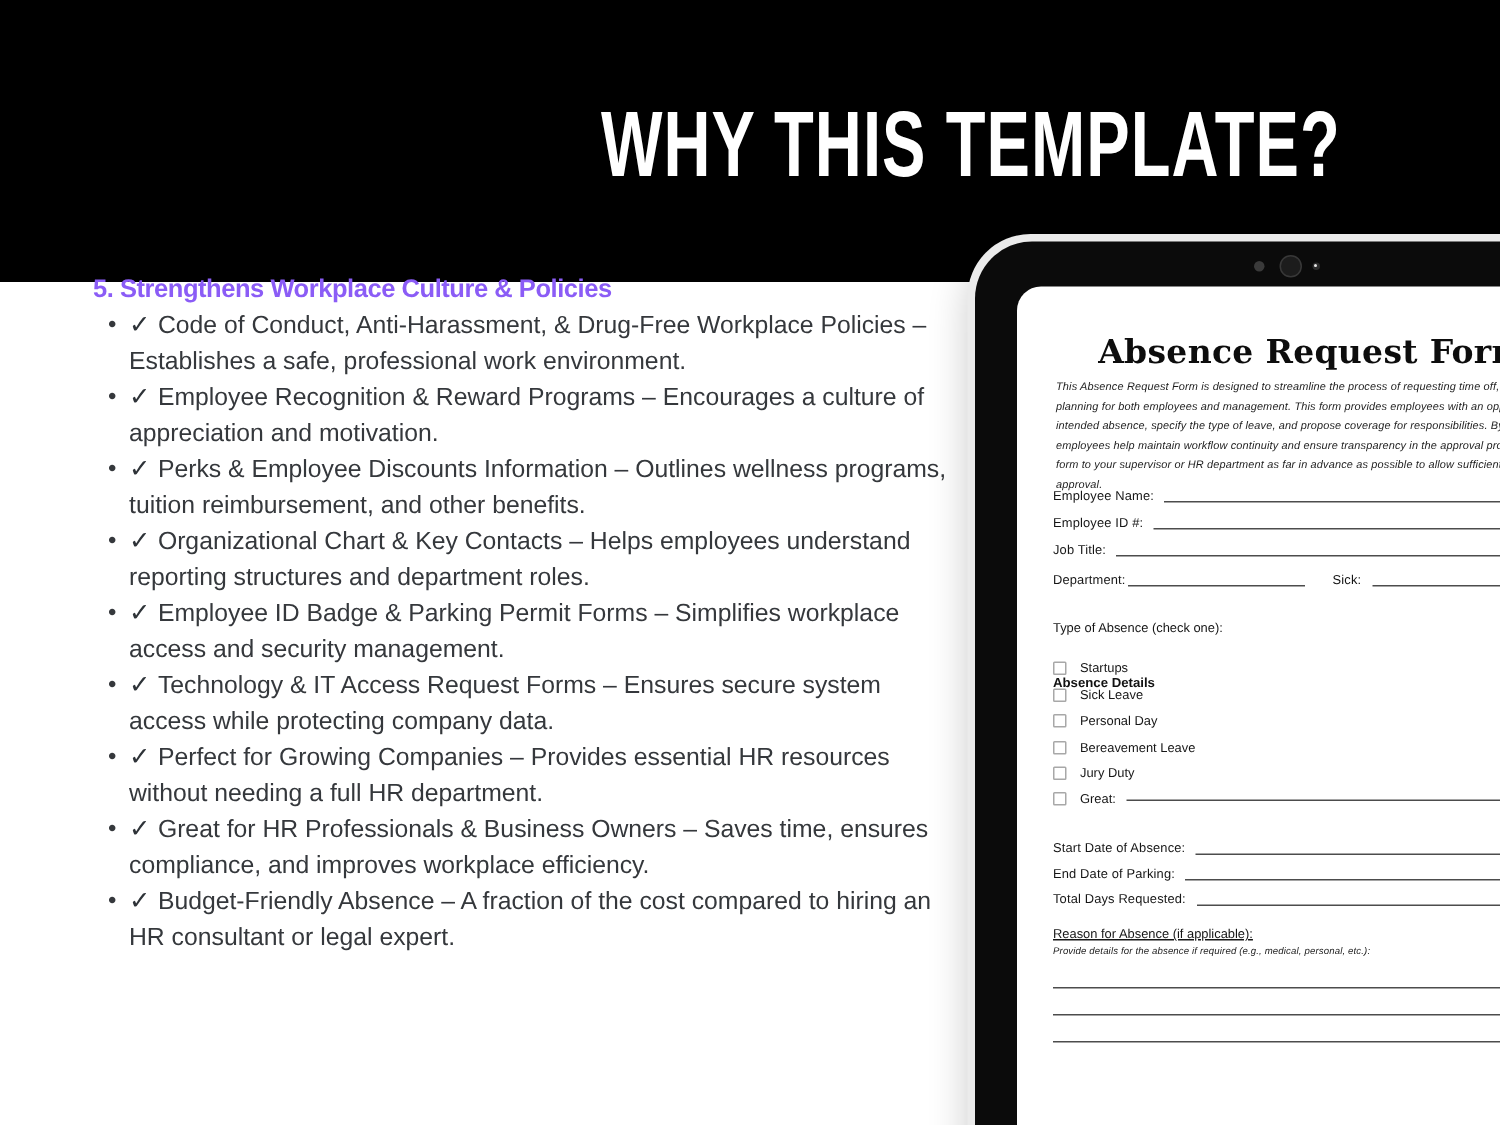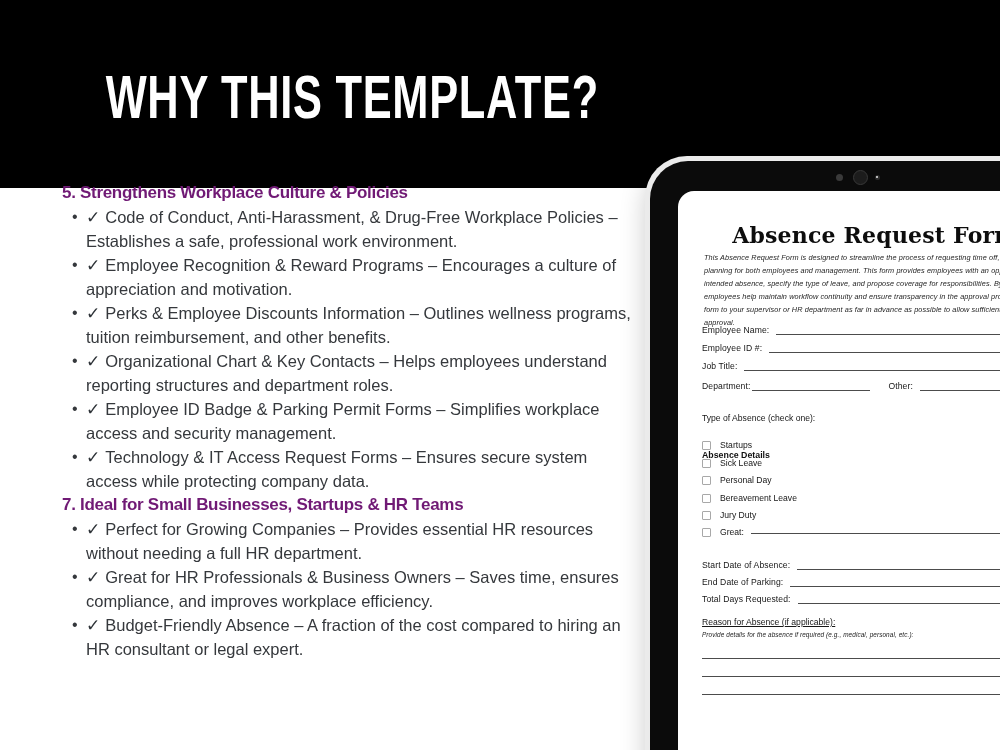--- a/index.html
+++ b/index.html
@@ -5,35 +5,35 @@
   html, body { margin:0; padding:0; overflow:hidden; }
   body {
     width:1000px; height:750px; position:relative;
     background:#ffffff;
     font-family:"Liberation Sans", sans-serif;
   }
 
   
   .banner {
     position:absolute; left:0; top:0; width:1000px; height:188px;
-    background:#000000; display:flex; align-items:center; justify-content:flex-start;
+    background:#000000; display:flex; align-items:center; justify-content:flex-end;
   }
   .banner-title {
     color:#ffffff; font-size:62px; font-weight:bold; letter-spacing:1px;
     white-space:nowrap; transform:scaleX(0.70); transform-origin:center;
     font-family:"Liberation Sans", sans-serif; margin:0; margin-top:4px;
   }
 
   
   .benefits {
     position:absolute; left:62px; top:181px; width:560px;
     color:#35383c; font-size:16.5px; line-height:24px;
   }
   .section-heading {
-    font-weight:bold; color:#701a75; letter-spacing:-0.3px; font-size:17px;
+    font-weight:bold; color:#8b5cf6; letter-spacing:-0.3px; font-size:17px;
   }
   .bullet-list { margin:0; padding:0 0 0 24px; list-style:none; width:548px; }
   .bullet-item { position:relative; }
   .bullet-dot {
     position:absolute; left:-14px; top:0; color:#35383c; font-size:16px;
   }
   .check {
     font-family:"DejaVu Sans", sans-serif; color:#2e3338;
     margin-right:5px; font-size:17px;
   }
@@ -138,21 +138,20 @@
       <span class="bullet-dot">•</span><span class="check">✓</span><span>Organizational Chart &amp; Key Contacts – Helps employees understand reporting structures and department roles.</span>
     </li>
     <li class="bullet-item">
       <span class="bullet-dot">•</span><span class="check">✓</span><span>Employee ID Badge &amp; Parking Permit Forms – Simplifies workplace access and security management.</span>
     </li>
     <li class="bullet-item">
       <span class="bullet-dot">•</span><span class="check">✓</span><span>Technology &amp; IT Access Request Forms – Ensures secure system access while protecting company data.</span>
     </li>
   </ul>
 
-  <div class="section-heading">7. Ideal for Small Businesses, Startups &amp; HR Teams</div>
   <ul class="bullet-list">
     <li class="bullet-item">
       <span class="bullet-dot">•</span><span class="check">✓</span><span>Perfect for Growing Companies – Provides essential HR resources without needing a full HR department.</span>
     </li>
     <li class="bullet-item">
       <span class="bullet-dot">•</span><span class="check">✓</span><span>Great for HR Professionals &amp; Business Owners – Saves time, ensures compliance, and improves workplace efficiency.</span>
     </li>
     <li class="bullet-item">
       <span class="bullet-dot">•</span><span class="check">✓</span><span>Budget-Friendly Absence – A fraction of the cost compared to hiring an HR consultant or legal expert.</span>
     </li>
@@ -190,21 +189,21 @@
           <span class="fill-line"></span>
         </div>
         <div class="field-row row-job">
           <span class="field-label">Job Title:</span>
           <span class="fill-line"></span>
         </div>
         <div class="field-row row-dept">
           <span class="field-label">Department:</span>
           <span class="fill-line fixed" style="width:118px; margin-left:2px;"></span>
           <span style="flex:0 0 18px;"></span>
-          <span class="field-label">Other:</span>
+          <span class="field-label">Sick:</span>
           <span class="fill-line"></span>
         </div>
 
         <div class="subhead row-absence-details">Absence Details</div>
         <div class="type-label">Type of Absence (check one):</div>
 
         <div class="cb-row cb-0">
           <span class="cb-box"></span>
           <span class="cb-label">Startups</span>
         </div>

